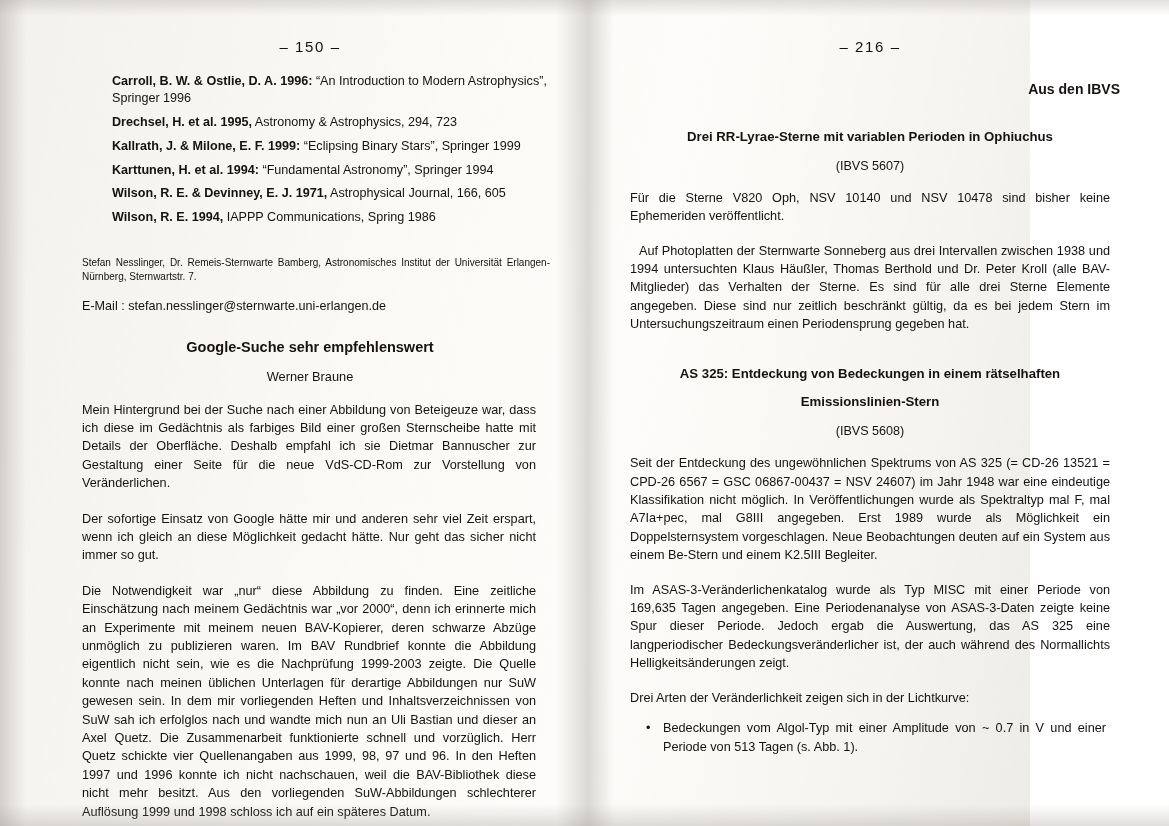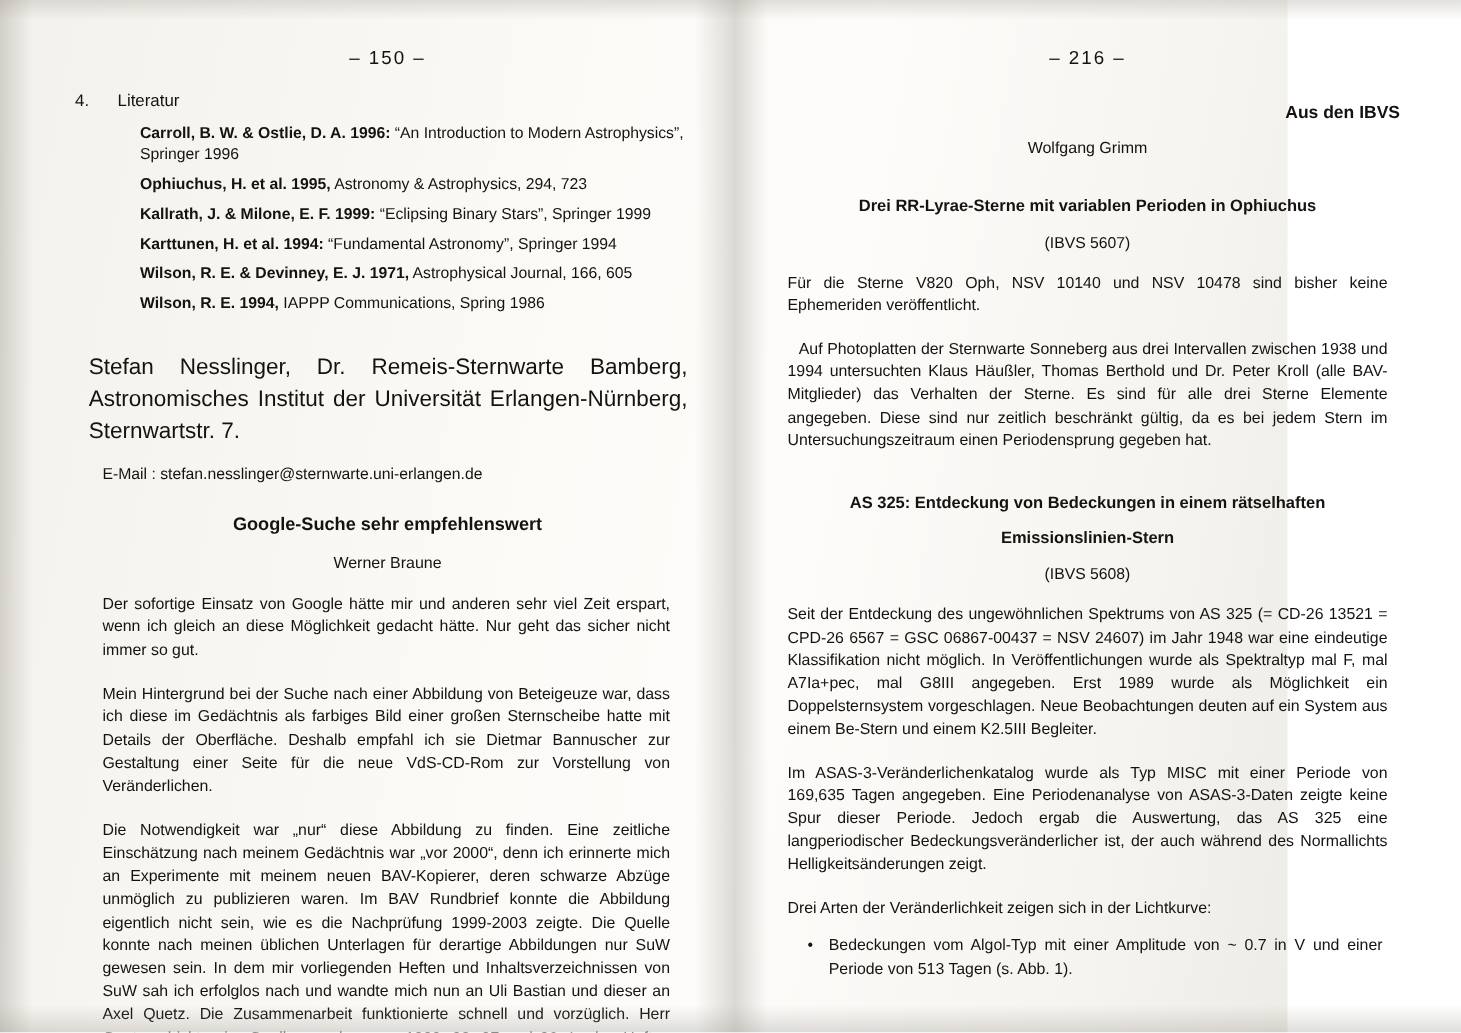--- a/index.html
+++ b/index.html
@@ -78,23 +78,23 @@
   }
   .reflist li {
     font-size: 12.6px;
     line-height: 1.34;
     margin-bottom: 7px;
     text-align: left;
   }
   .reflist b { font-weight: bold; }
 
   .addr {
-    font-size: 18px;
+    font-size: 10px;
     line-height: 1.42;
-    margin: 30px 10px 0 11px;
+    margin: 30px 10px 0 22px;
     text-align: justify;
   }
   .email {
     font-size: 12.6px;
     margin: 14px 10px 0 22px;
   }
 
   .art-title {
     text-align: center;
     font-weight: bold;
@@ -172,52 +172,48 @@
 </style>
 </head>
 <body>
 
 <div class="scan">
 
   <div class="page page-left">
 
     <div class="folio">–  150  –</div>
 
-    <div class="ref-head">
-      <span class="num">4.</span><span>Literatur</span>
-    </div>
 
     <ul class="reflist">
       <li><b>Carroll, B. W. &amp; Ostlie, D. A. 1996:</b><span> “An Introduction to Modern Astrophysics”, Springer 1996</span></li>
-      <li><b>Ophiuchus, H. et al. 1995,</b><span> Astronomy &amp; Astrophysics, 294, 723</span></li>
+      <li><b>Drechsel, H. et al. 1995,</b><span> Astronomy &amp; Astrophysics, 294, 723</span></li>
       <li><b>Kallrath, J. &amp; Milone, E. F. 1999:</b><span> “Eclipsing Binary Stars”, Springer 1999</span></li>
       <li><b>Karttunen, H. et al. 1994:</b><span> “Fundamental Astronomy”, Springer 1994</span></li>
       <li><b>Wilson, R. E. &amp; Devinney, E. J. 1971,</b><span> Astrophysical Journal, 166, 605</span></li>
       <li><b>Wilson, R. E. 1994,</b><span> IAPPP Communications, Spring 1986</span></li>
     </ul>
 
     <div class="addr">Stefan Nesslinger, Dr. Remeis-Sternwarte Bamberg, Astronomisches Institut der Universität Erlangen-Nürnberg, Sternwartstr. 7.</div>
     <div class="email">E-Mail : stefan.nesslinger@sternwarte.uni-erlangen.de</div>
 
     <div class="art-title">Google-Suche sehr empfehlenswert</div>
     <div class="art-author">Werner Braune</div>
 
+    <div class="body-p">Mein Hintergrund bei der Suche nach einer Abbildung von Beteigeuze war, dass ich diese im Gedächtnis als farbiges Bild einer großen Sternscheibe hatte mit Details der Oberfläche. Deshalb empfahl ich sie Dietmar Bannuscher zur Gestaltung einer Seite für die neue VdS-CD-Rom zur Vorstellung von Veränderlichen.</div>
     <div class="body-p">Der sofortige Einsatz von Google hätte mir und anderen sehr viel Zeit erspart, wenn ich gleich an diese Möglichkeit gedacht hätte. Nur geht das sicher nicht immer so gut.</div>
-    <div class="body-p">Mein Hintergrund bei der Suche nach einer Abbildung von Beteigeuze war, dass ich diese im Gedächtnis als farbiges Bild einer großen Sternscheibe hatte mit Details der Oberfläche. Deshalb empfahl ich sie Dietmar Bannuscher zur Gestaltung einer Seite für die neue VdS-CD-Rom zur Vorstellung von Veränderlichen.</div>
     <div class="body-p">Die Notwendigkeit war „nur“ diese Abbildung zu finden. Eine zeitliche Einschätzung nach meinem Gedächtnis war „vor 2000“, denn ich erinnerte mich an Experimente mit meinem neuen BAV-Kopierer, deren schwarze Abzüge unmöglich zu publizieren waren. Im BAV Rundbrief konnte die Abbildung eigentlich nicht sein, wie es die Nachprüfung 1999-2003 zeigte. Die Quelle konnte nach meinen üblichen Unterlagen für derartige Abbildungen nur SuW gewesen sein. In dem mir vorliegenden Heften und Inhaltsverzeichnissen von SuW sah ich erfolglos nach und wandte mich nun an Uli Bastian und dieser an Axel Quetz.  Die Zusammenarbeit funktionierte schnell und vorzüglich. Herr Quetz schickte vier Quellenangaben aus 1999, 98, 97 und 96. In den Heften  1997 und 1996 konnte ich nicht nachschauen, weil die BAV-Bibliothek diese nicht mehr besitzt. Aus den vorliegenden SuW-Abbildungen schlechterer Auflösung 1999 und 1998  schloss ich auf  ein späteres Datum.</div>
 
   </div>
 
   <div class="page page-right">
 
     <div class="folio">–  216  –</div>
 
 
     <div class="sec-title">Aus den IBVS</div>
-    <div class="sec-author">Wolfgang Grimm</div>
 
     <div class="sub-title">Drei RR-Lyrae-Sterne mit variablen Perioden in Ophiuchus</div>
     <div class="ibvs">(IBVS 5607)</div>
 
     <div class="rbody">Für die Sterne V820 Oph, NSV 10140 und NSV 10478 sind bisher keine Ephemeriden veröffentlicht.</div>
     <div class="rbody indent">Auf Photoplatten der Sternwarte Sonneberg aus drei Intervallen zwischen 1938 und 1994 untersuchten Klaus Häußler, Thomas Berthold und Dr. Peter Kroll (alle BAV-Mitglieder) das Verhalten der Sterne. Es sind für alle drei Sterne Elemente angegeben. Diese sind nur zeitlich beschränkt gültig, da es bei jedem Stern im Untersuchungszeitraum einen Periodensprung gegeben hat.</div>
 
     <div class="sub-title">
       <span>AS 325: Entdeckung von Bedeckungen in einem rätselhaften</span><br>
       <span style="display:inline-block;margin-top:9px;">Emissionslinien-Stern</span>

